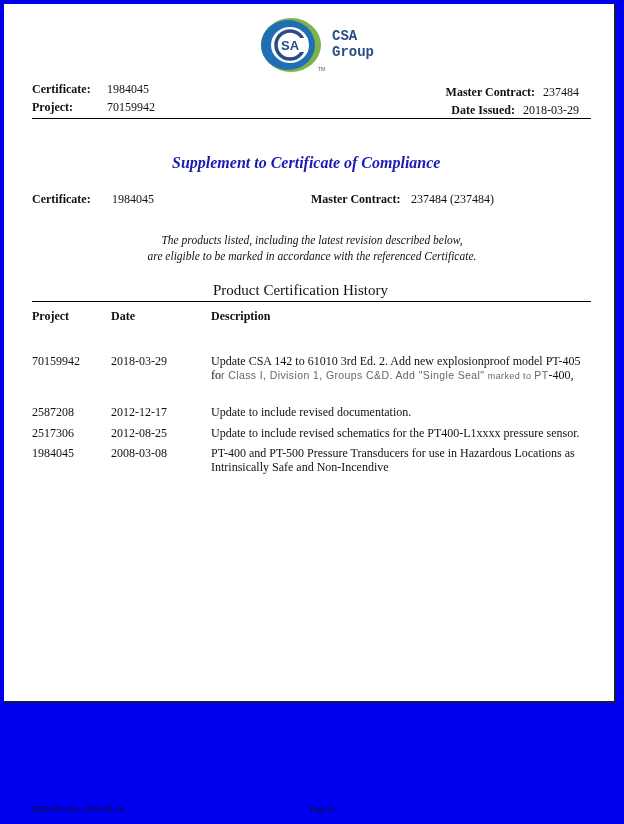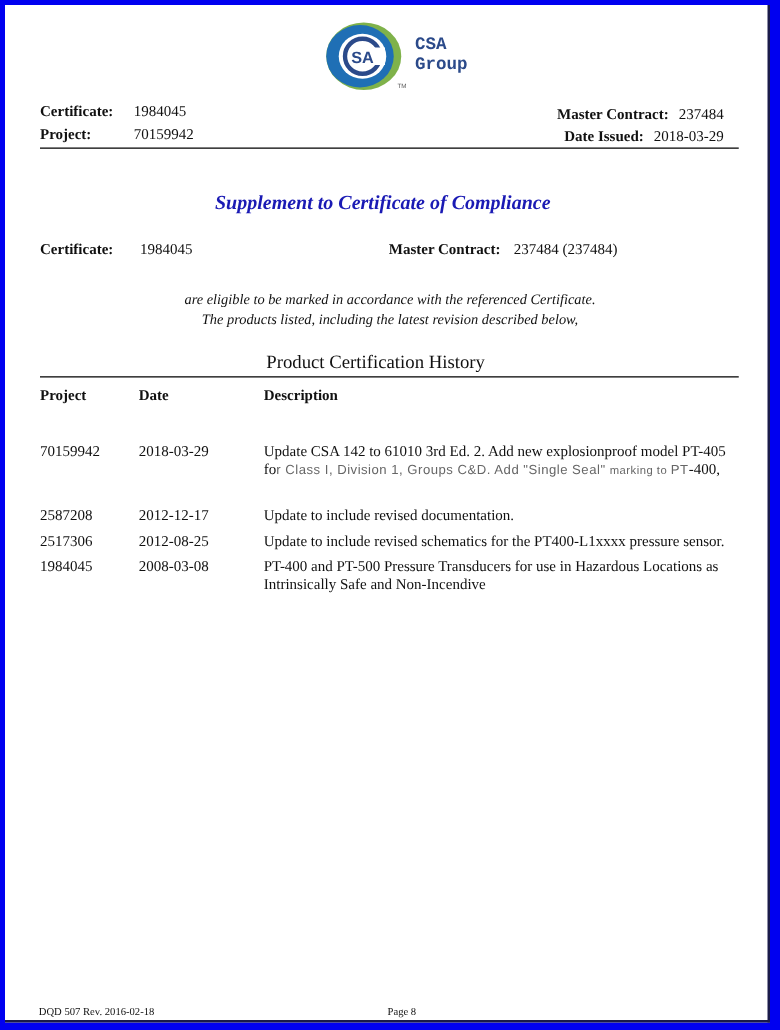--- a/index.html
+++ b/index.html
@@ -3,21 +3,21 @@
 <meta charset="utf-8">
 <style>
   html, body { margin:0; padding:0; }
   body {
     width:624px; height:824px; position:relative; overflow:hidden;
     background:#0000f0;
     font-family:"Liberation Serif", "DejaVu Serif", serif;
     color:#111;
   }
   .page {
-    position:absolute; left:4px; top:4px; width:612px; height:814px;
+    position:absolute; left:4px; top:4px; width:612px; height:699px;
     background:#fff;
     border-right:2px solid #1a1a4a;
     border-bottom:2px solid #1a1a4a;
     box-sizing:border-box;
   }
   .abs { position:absolute; white-space:nowrap; }
   .logo { position:absolute; left:254px; top:10px; width:120px; height:62px; }
   .logo-text { position:absolute; left:74px; top:14px; font-family:Liberation Mono, monospace; font-weight:bold; font-size:14px; line-height:16px; color:#2b4a8a; }
   .tm { position:absolute; left:60px; top:52px; font-family:"Liberation Sans", sans-serif; font-size:5px; color:#555; }
   .lbl { font-weight:bold; font-size:12px; }
@@ -71,37 +71,37 @@
   <div class="rule" style="left:28px;top:114px;width:559px;"></div>
 
   <div class="abs title" style="left:168px;top:150px;">Supplement to Certificate of Compliance</div>
 
   <div class="abs lbl" style="left:28px;top:188px;">Certificate:</div>
   <div class="abs val" style="left:108px;top:188px;">1984045</div>
   <div class="abs lbl" style="left:307px;top:188px;">Master Contract:</div>
   <div class="abs val" style="left:407px;top:188px;">237484 (237484)</div>
 
   <div class="abs notice" style="top:228px;">
+    <div>The products listed, including the latest revision described below,</div>
     <div>are eligible to be marked in accordance with the referenced Certificate.</div>
-    <div>The products listed, including the latest revision described below,</div>
   </div>
 
   <div class="abs hist-title" style="left:209px;top:278px;">Product Certification History</div>
   <div class="rule" style="left:28px;top:297px;width:559px;"></div>
 
   <div class="abs th" style="left:28px;top:305px;">Project</div>
   <div class="abs th" style="left:107px;top:305px;text-align:center;">Date</div>
   <div class="abs th" style="left:207px;top:305px;">Description</div>
 
   <div>
     <div class="abs td" style="left:28px;top:350px;">70159942</div>
     <div class="abs td" style="left:107px;top:350px;">2018-03-29</div>
     <div class="abs td" style="left:207px;top:350px;">
       <div>Update CSA 142 to 61010 3rd Ed. 2. Add new explosionproof model PT-405</div>
-      <div><span>fo</span><span class="sans-gray">r Class I, Division 1, Groups C&amp;D. Add "Single Seal" </span><span class="sans-gray-sm">marking to </span><span class="sans-gray">PT</span><span>-400,</span></div>
+      <div><span>fo</span><span class="sans-gray">r Class I, Division 1, Groups C&amp;D. Add "Single Seal" </span><span class="sans-gray-sm">marked to </span><span class="sans-gray">PT</span><span>-400,</span></div>
     </div>
   </div>
 
   <div>
     <div class="abs td" style="left:28px;top:401px;">2587208</div>
     <div class="abs td" style="left:107px;top:401px;">2012-12-17</div>
     <div class="abs td" style="left:207px;top:401px;">Update to include revised documentation.</div>
   </div>
 
   <div>

